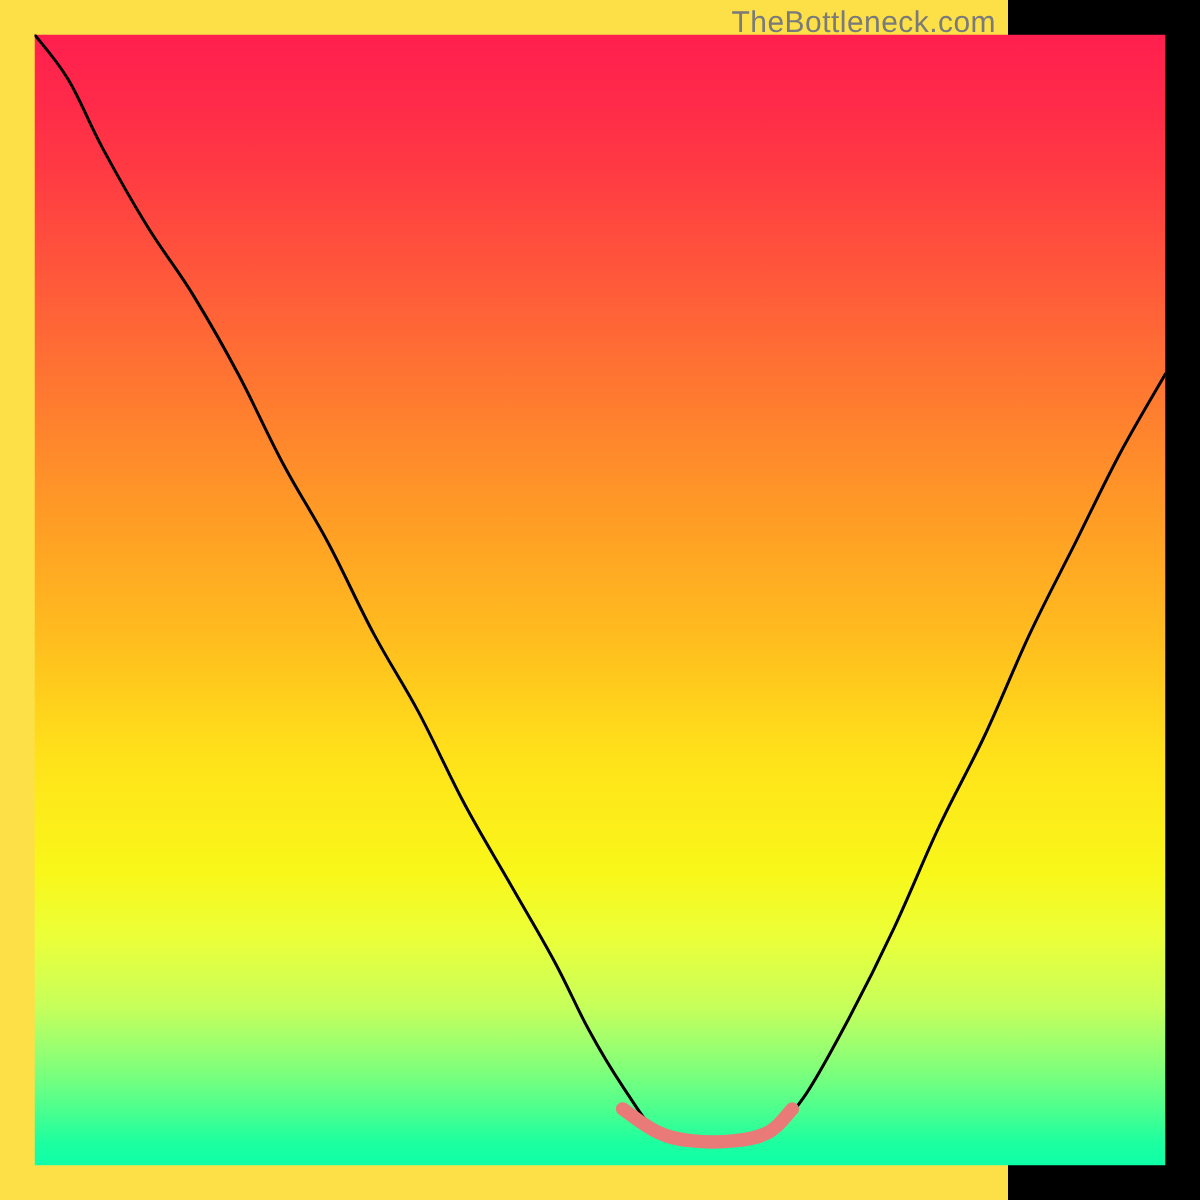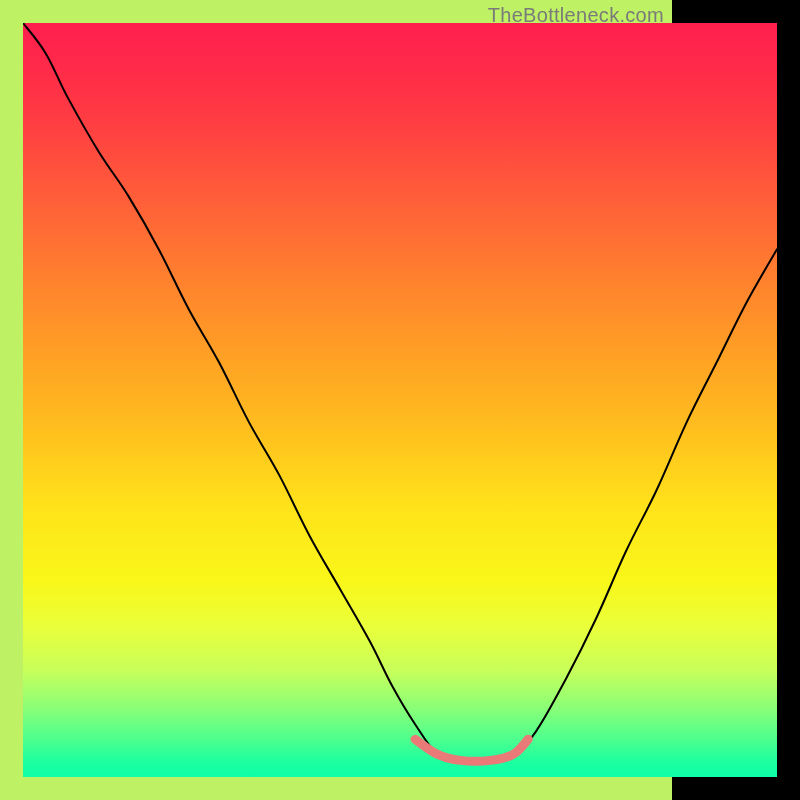--- a/index.html
+++ b/index.html
@@ -8,21 +8,21 @@
     width: 800px;
     height: 800px;
     overflow: hidden;
     background: #000;
     font-family: Arial, Helvetica, sans-serif;
   }
   .stage {
     position: relative;
     width: 672px;
     height: 800px;
-    background: #bef264;
+    background: #fde047;
   }
   .plot-area {
     position: absolute;
     left: 23px;
     top: 23px;
     width: 754px;
     height: 754px;
     overflow: hidden;
   }
   .gradient {

